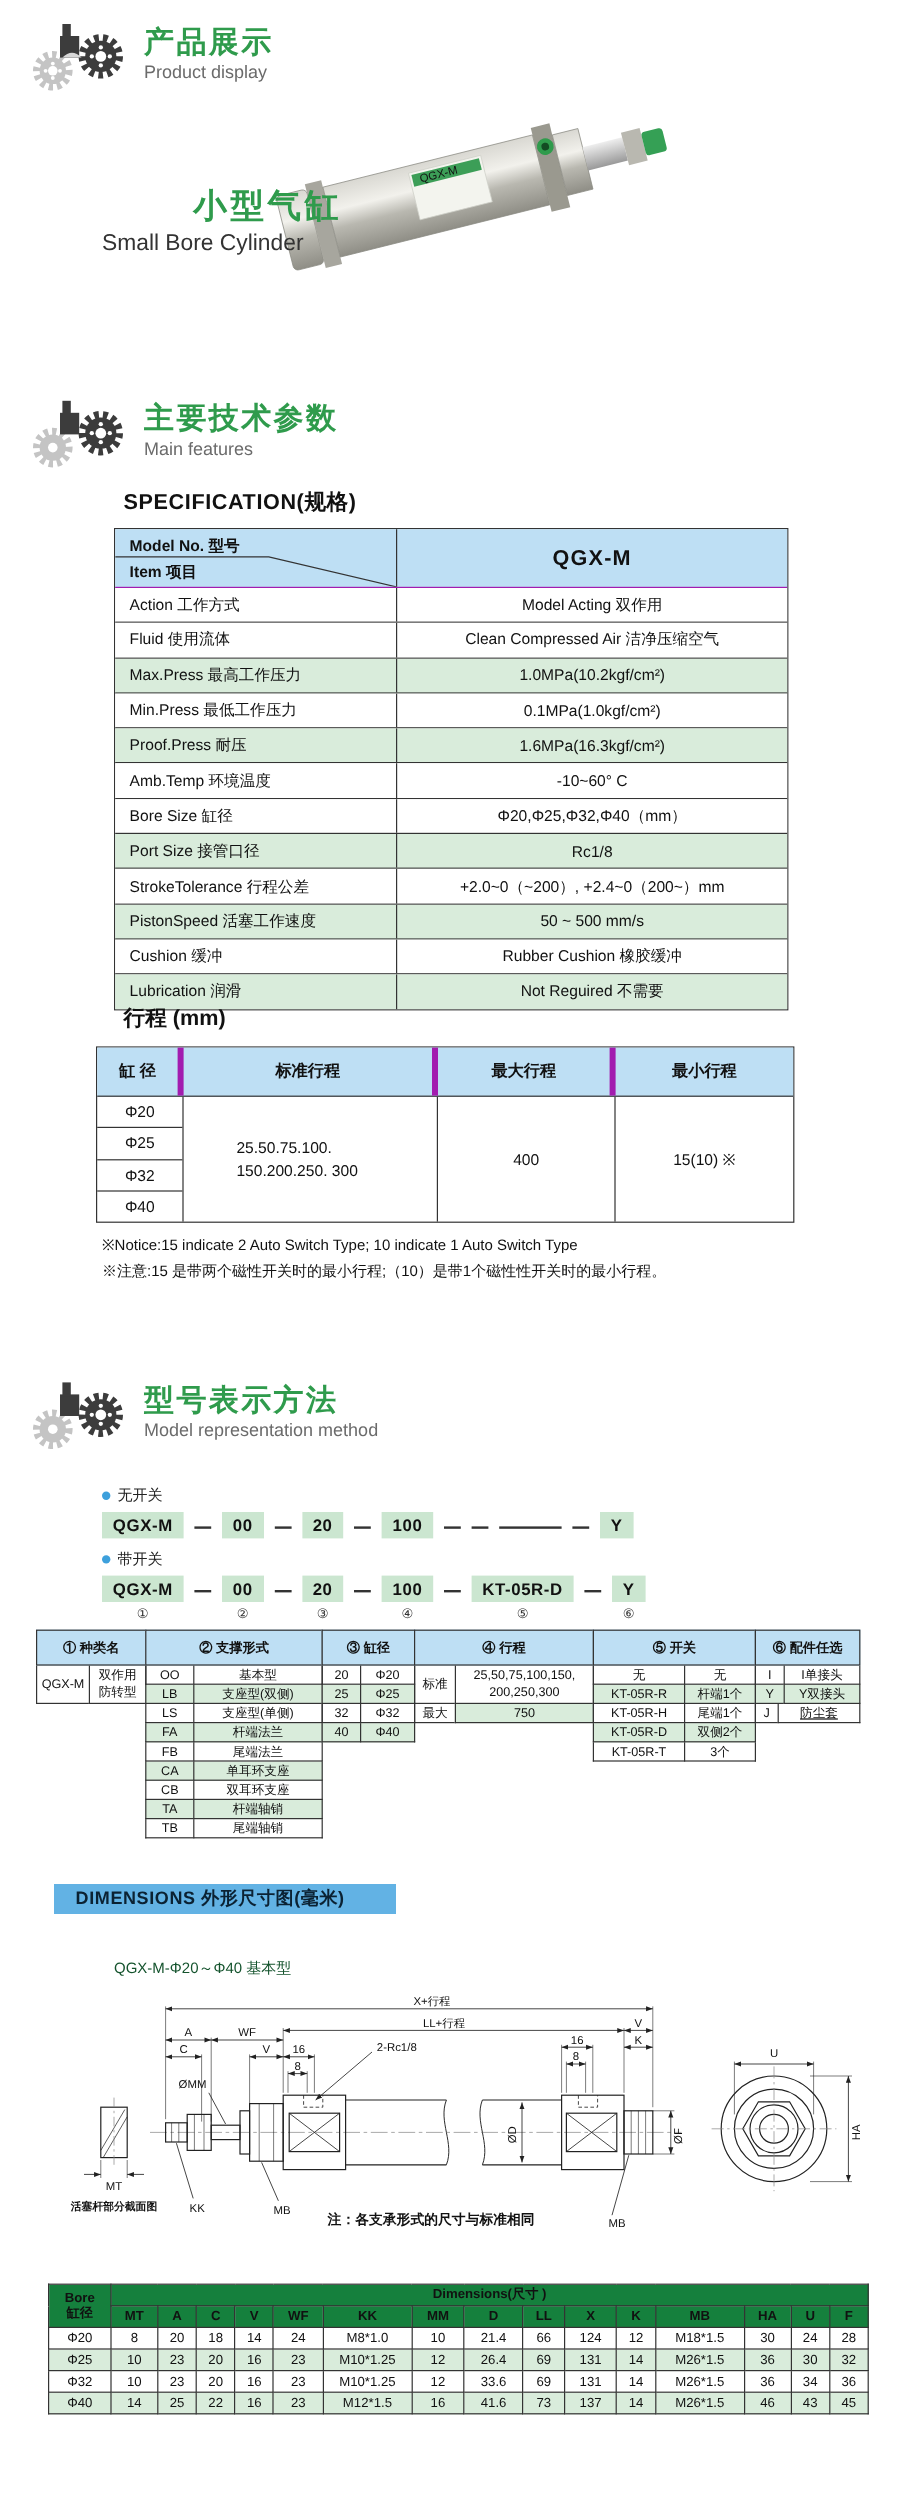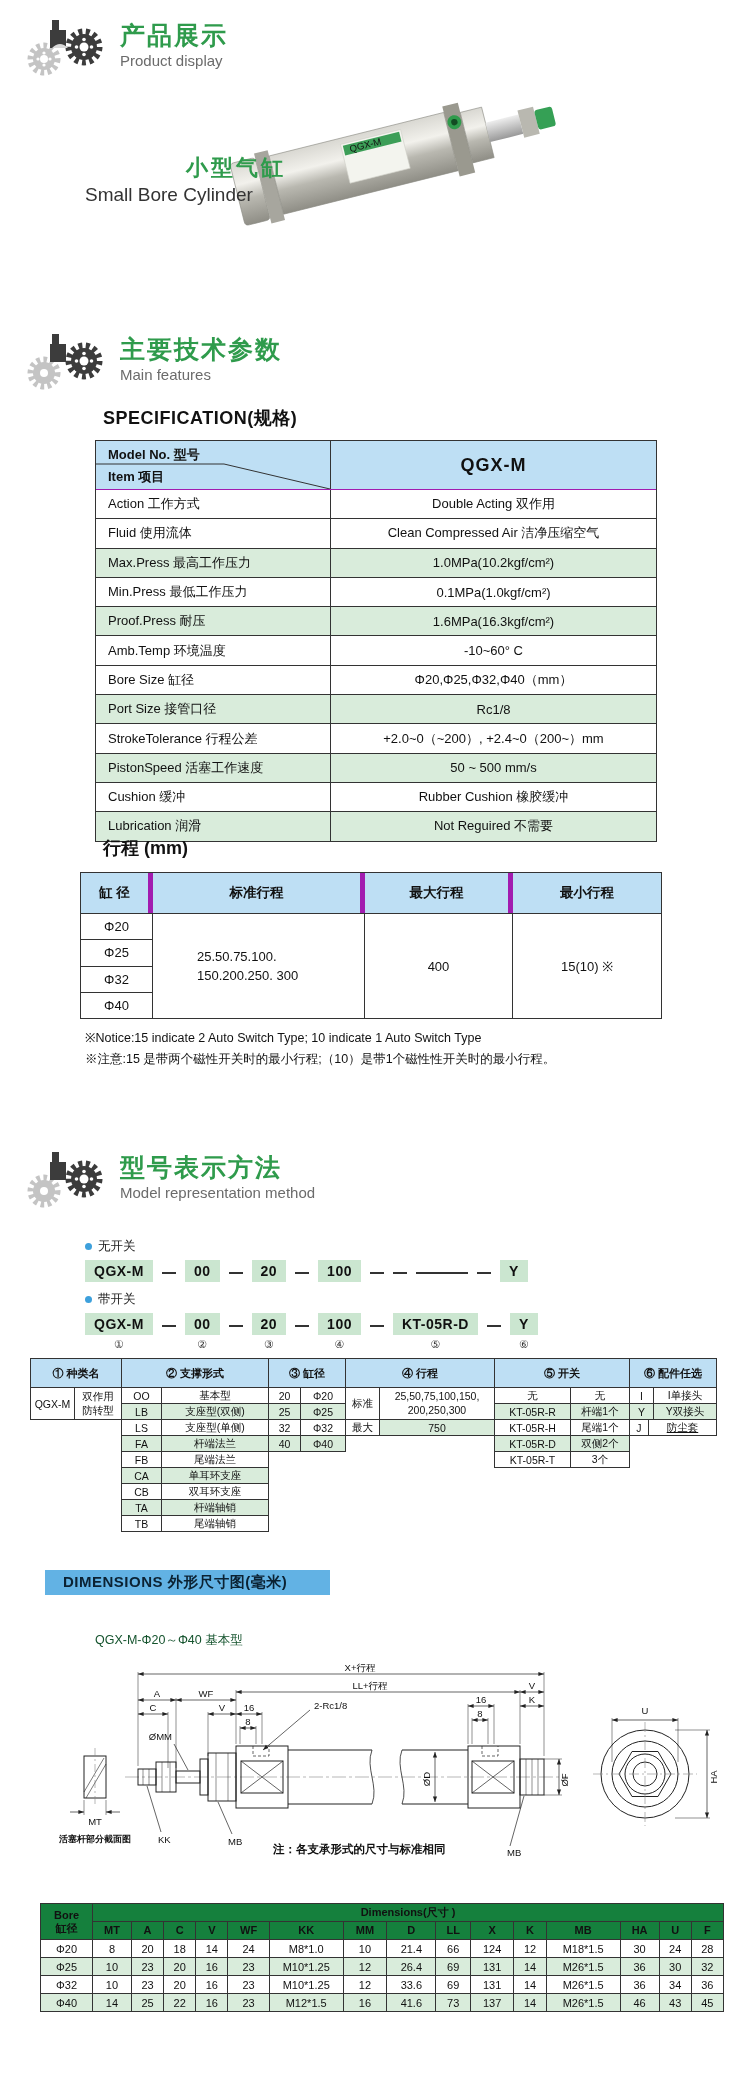--- a/index.html
+++ b/index.html
@@ -8,21 +8,21 @@
 
   
   .sec-header{position:absolute;left:22px;display:flex;align-items:flex-start;}
   .gear-icon{width:92px;height:62px;flex:0 0 auto;}
   .sec-titles{margin-left:6px;margin-top:8px;}
   .sec-title-cn{font-size:25px;font-weight:bold;color:#2f9b4c;letter-spacing:2px;line-height:1.1;}
   .sec-title-en{font-size:15px;color:#6b6b6b;margin-top:2px;}
 
   
   .product-name{position:absolute;left:85px;top:153px;}
-  .product-name-cn{font-size:22px;font-weight:bold;color:#2f9b4c;letter-spacing:3px;margin-left:101px;}
+  .product-name-cn{font-size:28px;font-weight:bold;color:#2f9b4c;letter-spacing:3px;margin-left:76px;}
   .product-name-en{font-size:19px;color:#333;margin-top:1px;}
 
   
   .spec-title{position:absolute;left:103px;top:406px;font-size:18px;font-weight:bold;letter-spacing:.5px;}
   .spec-table{position:absolute;left:95px;top:440px;width:560px;border:1px solid #333;}
   .spec-head{display:flex;background:#bedff4;height:48px;border-bottom:1px solid #a21caf;}
   .spec-head-left{position:relative;width:235px;border-right:1px solid #333;box-sizing:border-box;}
   .spec-head-left .t1{position:absolute;left:12px;top:5px;font-size:13px;font-weight:bold;}
   .spec-head-left .t2{position:absolute;left:12px;top:27px;font-size:13px;font-weight:bold;}
   .spec-head-left svg{position:absolute;left:0;top:0;}
@@ -180,21 +180,21 @@
           <polyline points="0,23 128,23 234,48" fill="none" stroke="#333" stroke-width="1"></polyline>
         </svg>
         <div class="t1">Model No. 型号</div>
         <div class="t2">Item 项目</div>
       </div>
       <div class="spec-head-right">QGX-M</div>
     </div>
     <div>
         <div class="spec-row bg-white">
           <div class="spec-label">Action 工作方式</div>
-          <div class="spec-value">Double Acting 双作用</div>
+          <div class="spec-value">Model Acting 双作用</div>
         </div>
         <div class="spec-row bg-white">
           <div class="spec-label">Fluid 使用流体</div>
           <div class="spec-value">Clean Compressed Air 洁净压缩空气</div>
         </div>
         <div class="spec-row bg-green">
           <div class="spec-label">Max.Press 最高工作压力</div>
           <div class="spec-value">1.0MPa(10.2kgf/cm²)</div>
         </div>
         <div class="spec-row bg-white">

